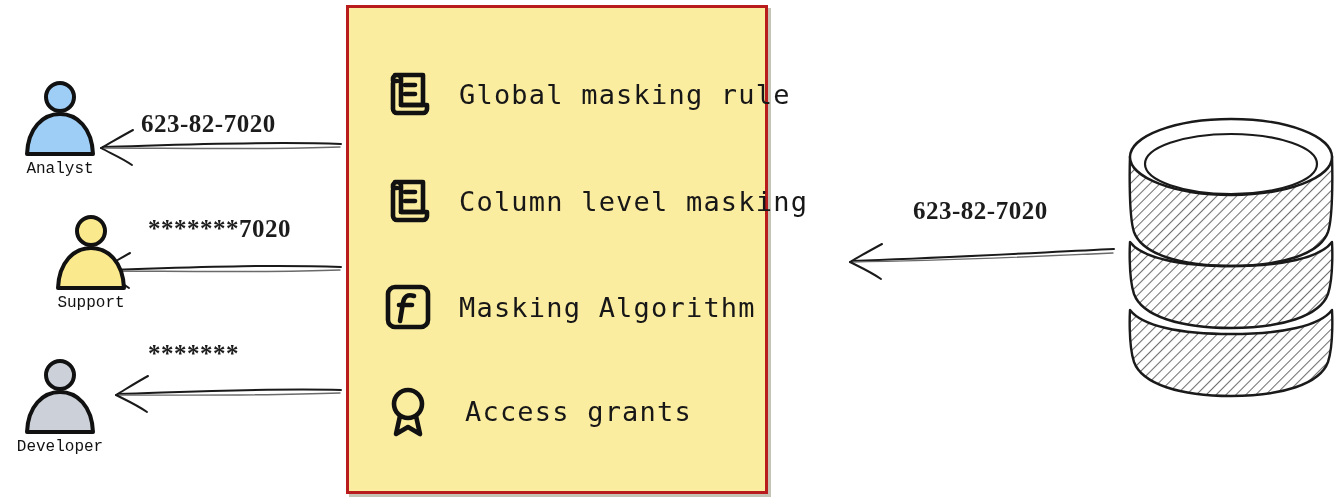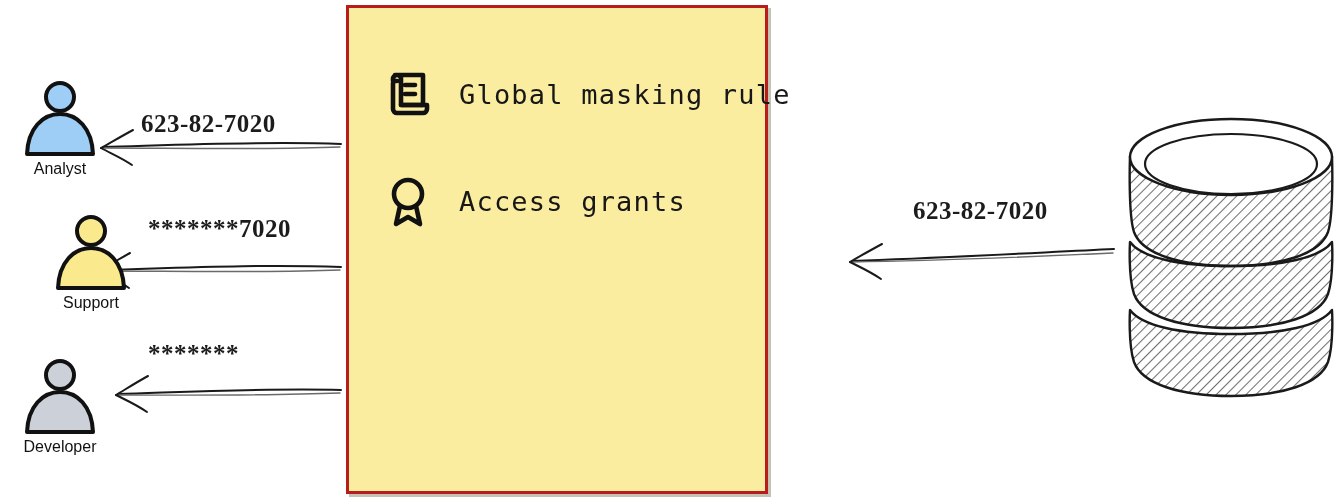--- a/index.html
+++ b/index.html
@@ -28,21 +28,21 @@
     width: 120px;
     text-align: center;
   }
   .actor-figure {
     width: 86px;
     height: 86px;
     margin: 0 auto;
     display: block;
   }
   .actor-label {
-    font-family: Liberation Sans, sans-serif;
+    font-family: Liberation Mono, monospace;
     font-size: 16px;
     color: #121212;
     letter-spacing: 0px;
     margin-top: -4px;
     white-space: nowrap;
   }
 
   #actor-analyst   { left: 0px;  top: 78px;  }
   #actor-support   { left: 0px;  top: 212px; padding-left: 31px; }
   #actor-developer { left: 0px;  top: 356px; }
@@ -182,21 +182,42 @@
       <svg viewBox="0 0 58 58" width="58" height="58" fill="none" stroke="#111111" stroke-width="4.6" stroke-linecap="round" stroke-linejoin="round">
         <path d="M16 10 H44 V40 H22 V14 A4 4 0 0 0 18 10 A4 4 0 0 0 14 14 V16 H18"></path>
         <path d="M22 40 H48 V44 A4 4 0 0 1 44 48 H18 A4 4 0 0 1 14 44 V18"></path>
         <path d="M26 20 H36"></path>
         <path d="M26 29 H36"></path>
       </svg>
     </span>
     <span class="policy-text">Global masking rule</span>
   </div>
 
-
+  <div class="policy-item">
+    <span class="policy-icon">
+      <svg viewBox="0 0 58 58" width="58" height="58" fill="none" stroke="#111111" stroke-width="4.6" stroke-linecap="round" stroke-linejoin="round">
+        <path d="M16 10 H44 V40 H22 V14 A4 4 0 0 0 18 10 A4 4 0 0 0 14 14 V16 H18"></path>
+        <path d="M22 40 H48 V44 A4 4 0 0 1 44 48 H18 A4 4 0 0 1 14 44 V18"></path>
+        <path d="M26 20 H36"></path>
+        <path d="M26 29 H36"></path>
+      </svg>
+    </span>
+    <span class="policy-text">Column level masking</span>
+  </div>
+
+  <div class="policy-item">
+    <span class="policy-icon">
+      <svg viewBox="0 0 58 58" width="58" height="58" fill="none" stroke="#111111" stroke-width="4.6" stroke-linecap="round" stroke-linejoin="round">
+        <rect x="9" y="9" width="40" height="40" rx="7"></rect>
+        <path d="M35 18 C 29 16, 25 18, 24 25 L 21 43"></path>
+        <path d="M20 27 H33"></path>
+      </svg>
+    </span>
+    <span class="policy-text">Masking Algorithm</span>
+  </div>
 
   <div class="policy-item">
     <span class="policy-icon">
       <svg viewBox="0 0 58 58" width="58" height="58" fill="none" stroke="#111111" stroke-width="4.6" stroke-linecap="round" stroke-linejoin="round">
         <circle cx="29" cy="22" r="14"></circle>
         <path d="M21 34 L17 52 L29 45 L41 52 L37 34"></path>
       </svg>
     </span>
     <span class="policy-text">Access grants</span>
   </div>

